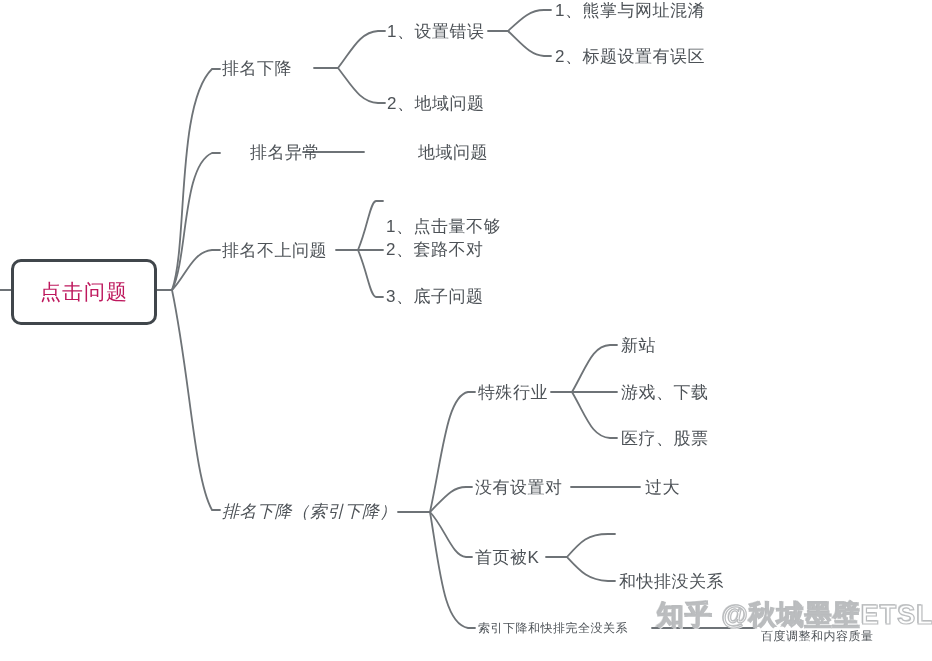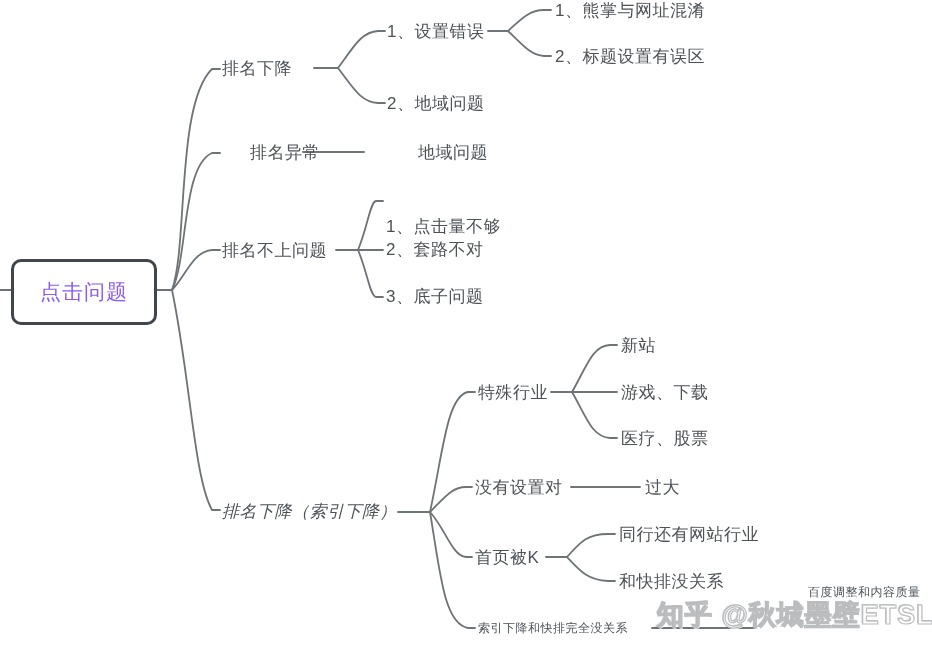--- a/index.html
+++ b/index.html
@@ -33,21 +33,21 @@
     top: 259px;
     width: 140px;
     height: 60px;
     border: 3px solid #40464b;
     border-radius: 10px;
     background: #ffffff;
     display: flex;
     align-items: center;
     justify-content: center;
     font-size: 21px;
-    color: #8b5cf6;
+    color: #be185d;
     z-index: 2;
     letter-spacing: 1px;
   }
   .watermark {
     position: absolute;
     left: 657px;
     top: 597px;
     font-size: 27px;
     font-weight: bold;
     letter-spacing: 1px;
@@ -133,20 +133,19 @@
   <div class="node" style="left:475px; top:487px;">没有设置对</div>
   <div class="node" style="left:475px; top:557px;">首页被K</div>
   <div class="node small" style="left:478px; top:628px;">索引下降和快排完全没关系</div>
 
   <div class="node" style="left:621px; top:345px;">新站</div>
   <div class="node" style="left:621px; top:392px;">游戏、下载</div>
   <div class="node" style="left:621px; top:438px;">医疗、股票</div>
 
   <div class="node" style="left:645px; top:487px;">过大</div>
 
-  <div class="node" style="left:619px; top:534px;">同行还有网站行业</div>
   <div class="node" style="left:619px; top:581px;">和快排没关系</div>
 
-  <div class="node small" style="left:761px; top:592px;margin-left:47px;">百度调整和内容质量</div>
+  <div class="node small" style="left:761px; top:636px;">百度调整和内容质量</div>
 
   <div class="watermark">知乎 @秋城墨壁ETSL</div>
 
 </div>
 
 </body></html>

